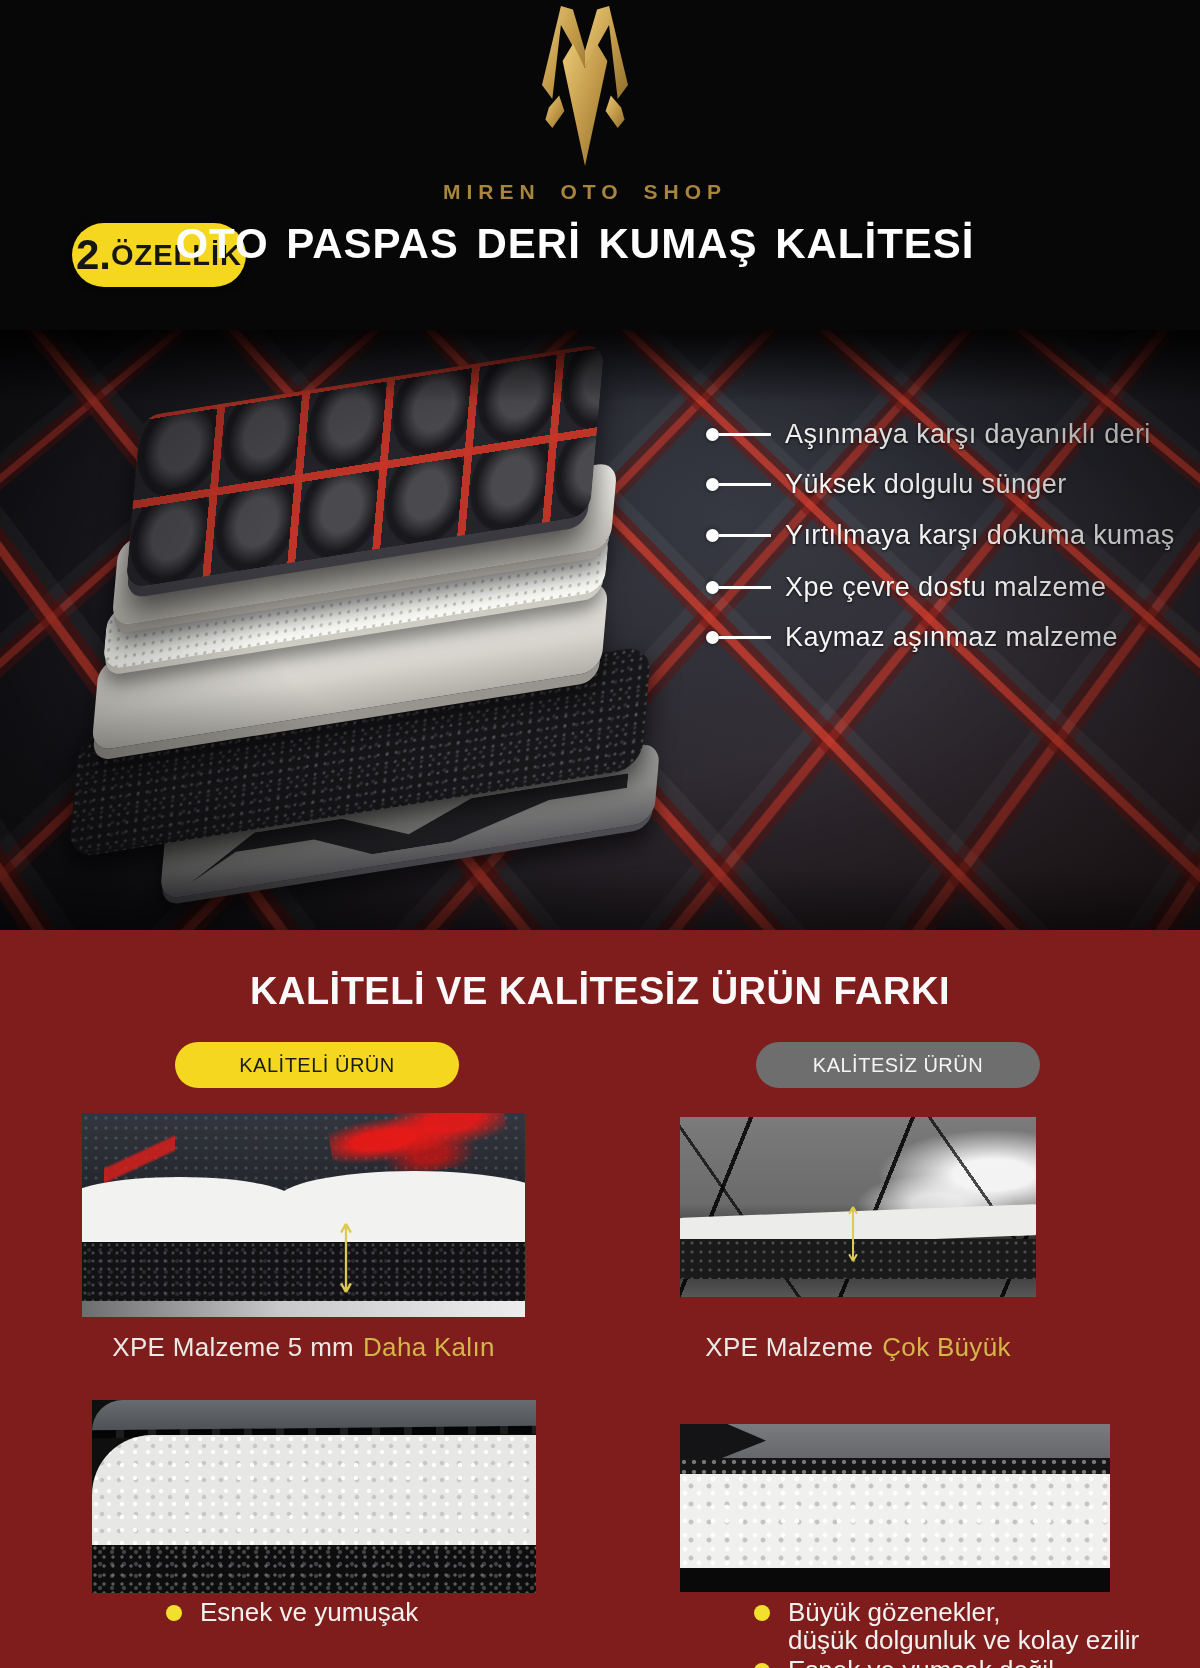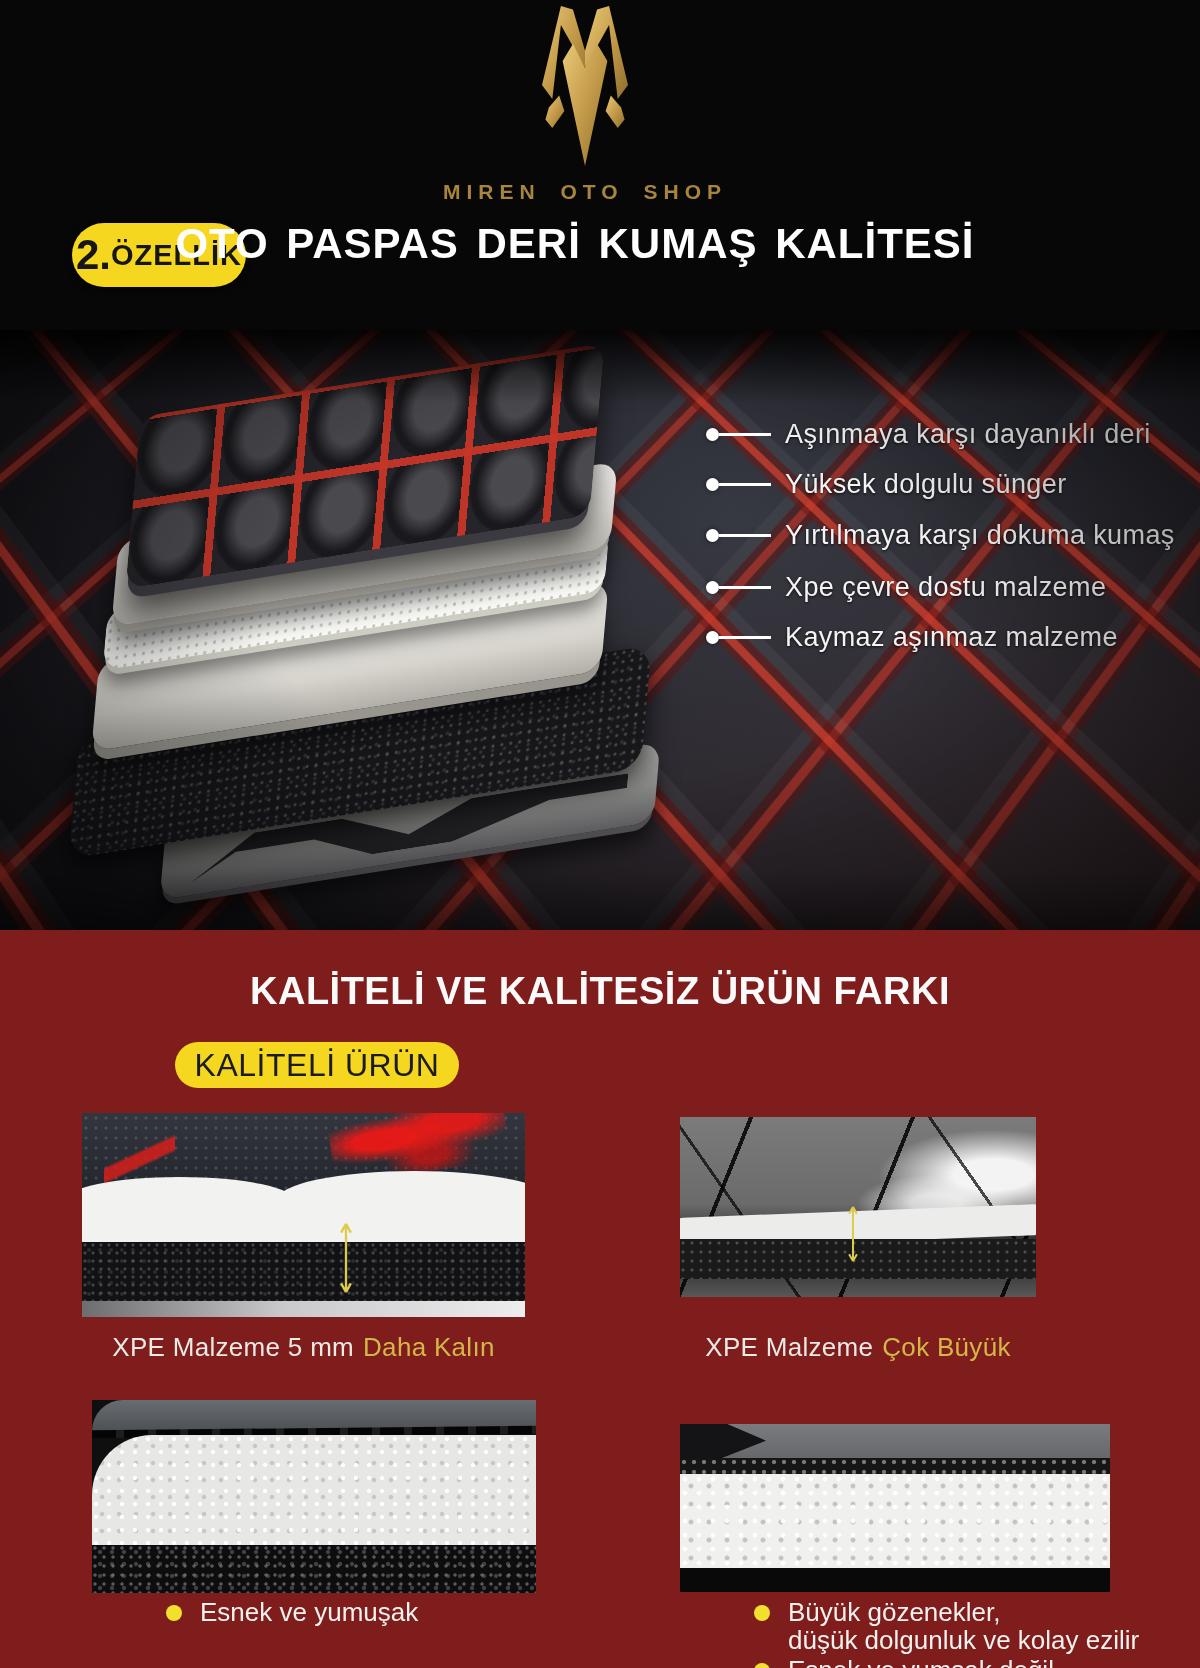--- a/index.html
+++ b/index.html
@@ -71,21 +71,21 @@
   .cdot{width:13px;height:13px;border-radius:50%;background:#fff;flex:0 0 auto;box-shadow:0 0 4px rgba(0,0,0,.6);}
   .cline{width:52px;height:3px;background:#fff;flex:0 0 auto;}
   .clabel{margin-left:14px;color:#f4f4f4;font-size:27px;letter-spacing:.4px;white-space:nowrap;
           text-shadow:0 1px 3px rgba(0,0,0,.8);}
 
   
   .compare{position:absolute;left:0;top:930px;width:1200px;height:738px;background:#7f1d1d;padding-left:24px;}
   .cmp-heading{position:absolute;left:0;top:40px;width:1200px;margin:0;text-align:center;
                color:#fafafa;font-size:38px;font-weight:bold;letter-spacing:.5px;}
   .pill{position:absolute;top:112px;height:46px;border-radius:24px;display:flex;align-items:center;
-        justify-content:center;font-size:32px;letter-spacing:.5px;}
+        justify-content:center;font-size:20px;letter-spacing:.5px;}
   .pill-good{left:175px;width:284px;background:#f6d71f;color:#1b1b1b;}
   .pill-bad{left:756px;width:284px;background:#6e6e6e;color:#f5f5f5;}
 
   .photo{position:absolute;overflow:hidden;}
   
   .p1l{left:82px;top:183px;width:443px;height:204px;background:#17181c;}
   .p1l-leather{position:absolute;left:0;top:0;right:0;height:47%;
     background:linear-gradient(180deg,#33363e 0%,#272a31 60%,#1d2026 100%);
     background-image:radial-gradient(circle at 4px 5px, rgba(160,170,185,.25) 1px, transparent 2px),
                      linear-gradient(180deg,#33363e 0%,#272a31 60%,#1d2026 100%);
@@ -235,20 +235,21 @@
       <span class="clabel">Kaymaz aşınmaz malzeme</span>
     </div>
 
     <div class="hero-shade"></div>
   </section>
 
   <section class="compare">
     <h2 class="cmp-heading">KALİTELİ VE KALİTESİZ ÜRÜN FARKI</h2>
 
     <div class="pill pill-good">KALİTELİ ÜRÜN</div>
+    <div class="pill pill-bad">KALİTESİZ ÜRÜN</div>
 
     <div class="photo p1l">
       <div class="p1l-leather"></div>
       <div class="p1l-foam"></div>
       <div class="p1l-fiber"></div>
       <div class="p1l-strip"></div>
       <svg class="arrow-svg" style="left:57%;top:52%;width:22px;height:78px;" viewBox="0 0 20 80" aria-hidden="true">
         <path d="M10 5 V75 M10 5 L5 14 M10 5 L15 14 M10 75 L5 66 M10 75 L15 66" stroke="#ddcb4f" stroke-width="2.4" fill="none"></path>
       </svg>
     </div>

